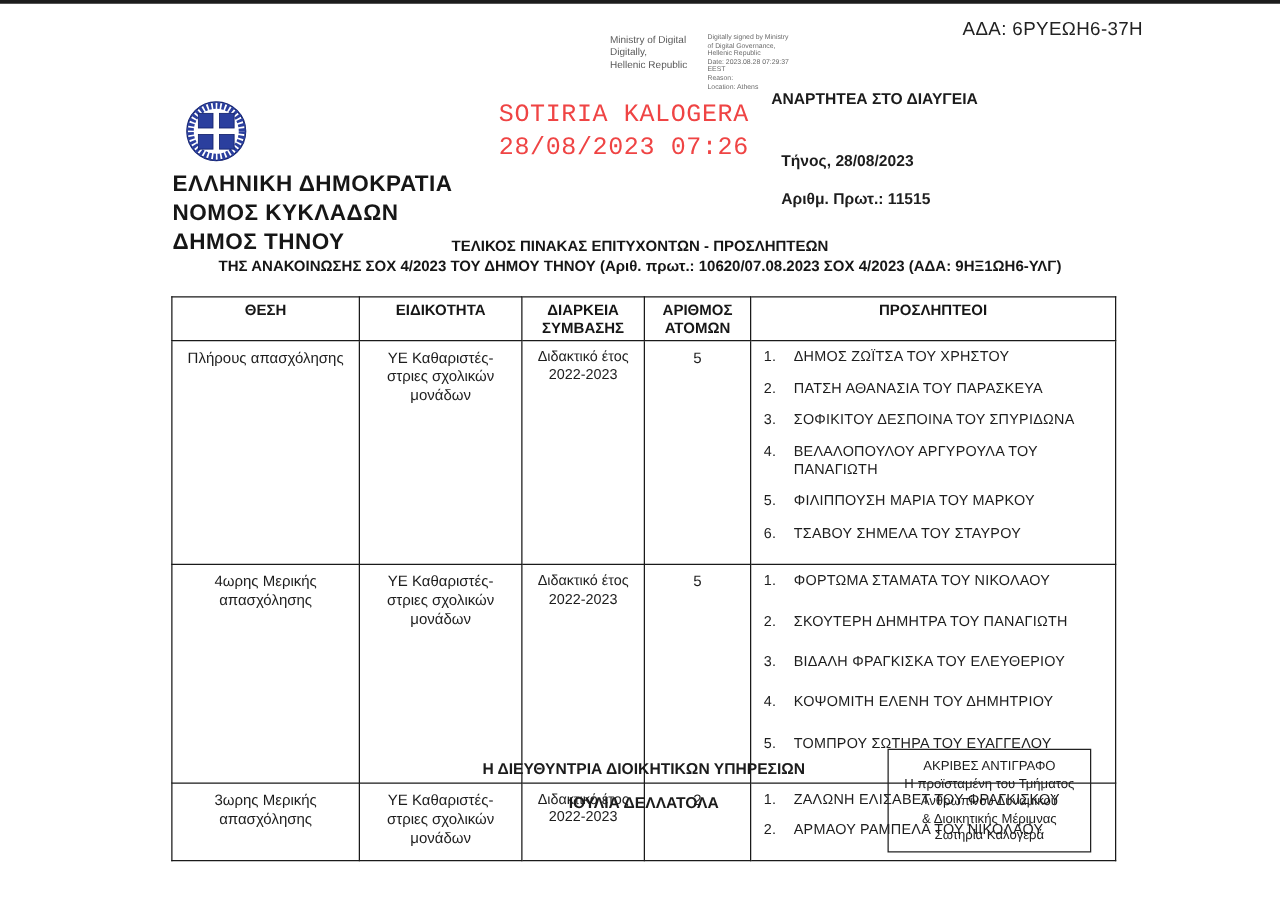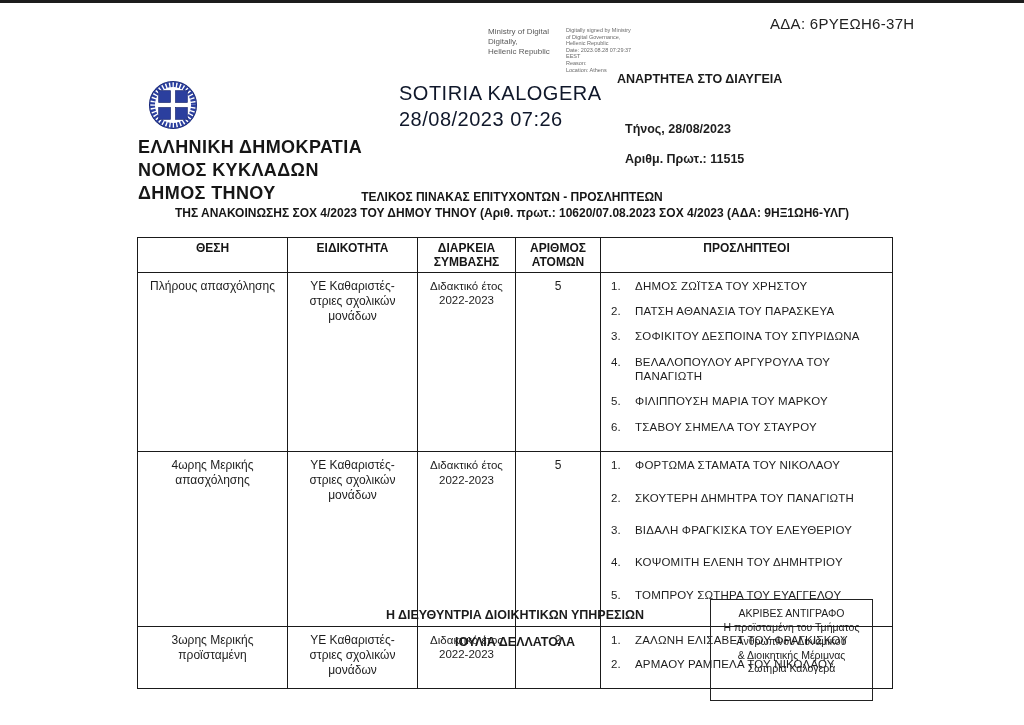--- a/index.html
+++ b/index.html
@@ -28,22 +28,22 @@
   .sig-details {
     position: absolute; top: 27px; left: 566px; width: 75px;
     font-size: 5.5px; line-height: 1.2; color: #6a6a6a;
   }
   .anartitea {
     position: absolute; top: 72px; left: 617px;
     font-size: 12.5px; font-weight: bold; color: #1b1b1b;
   }
   .stamp {
     position: absolute; top: 80px; left: 399px;
-    font-family: Liberation Sans, sans-serif;
-    font-size: 20px; line-height: 1.3; color: #0f172a; letter-spacing: 0.5px;
+    font-family: Liberation Mono, monospace;
+    font-size: 20px; line-height: 1.3; color: #ef4444; letter-spacing: 0.5px;
   }
   .place-date {
     position: absolute; top: 122px; left: 625px;
     font-size: 12.5px; font-weight: bold;
   }
   .protocol {
     position: absolute; top: 152px; left: 625px;
     font-size: 12.5px; font-weight: bold;
   }
   .emblem { position: absolute; top: 78px; left: 147px; width: 52px; height: 54px; }
@@ -86,21 +86,21 @@
   .cand { display: flex; font-size: 11.5px; margin-bottom: 11px; letter-spacing: 0.2px; }
   tr.data-row-1 .cand { margin-bottom: 18px; }
   tr.data-row-2 .cand { margin-bottom: 10px; }
   .cand-num { width: 24px; flex: 0 0 24px; }
   .footer-sign {
     position: absolute; top: 608px; left: 315px; width: 400px;
     text-align: center; font-weight: bold; font-size: 12.5px; color: #1b1b1b;
   }
   .footer-sign .name { margin-top: 13px; }
   .certify-box {
-    position: absolute; top: 599px; left: 710px; width: 163px; height: 102px;
+    position: absolute; top: 599px; left: 710px; width: 163px; height: 83px;
     border: 1.5px solid #222;
     text-align: center; font-size: 10.5px; line-height: 1.32;
     padding-top: 7px; color: #1b1b1b;
   }
 </style>
 </head>
 <body>
 
 <div class="page">
   <div class="top-edge"></div>
@@ -222,21 +222,21 @@
               <span class="cand-num">4.</span>
               <span>ΚΟΨΟΜΙΤΗ ΕΛΕΝΗ ΤΟΥ ΔΗΜΗΤΡΙΟΥ</span>
             </div>
             <div class="cand">
               <span class="cand-num">5.</span>
               <span>ΤΟΜΠΡΟΥ ΣΩΤΗΡΑ  ΤΟΥ ΕΥΑΓΓΕΛΟΥ</span>
             </div>
           </td>
     </tr>
         <tr class="data-row-2">
-      <td class="cell-position">3ωρης Μερικής προϊσταμένη</td>
+      <td class="cell-position">3ωρης Μερικής απασχόλησης</td>
       <td class="cell-specialty">ΥΕ Καθαριστές-στριες σχολικών μονάδων</td>
       <td class="cell-duration">Διδακτικό έτος 2022-2023</td>
       <td class="cell-count">2</td>
       <td class="cell-candidates">
             <div class="cand">
               <span class="cand-num">1.</span>
               <span>ΖΑΛΩΝΗ ΕΛΙΣΑΒΕΤ ΤΟΥ ΦΡΑΓΚΙΣΚΟΥ</span>
             </div>
             <div class="cand">
               <span class="cand-num">2.</span>

